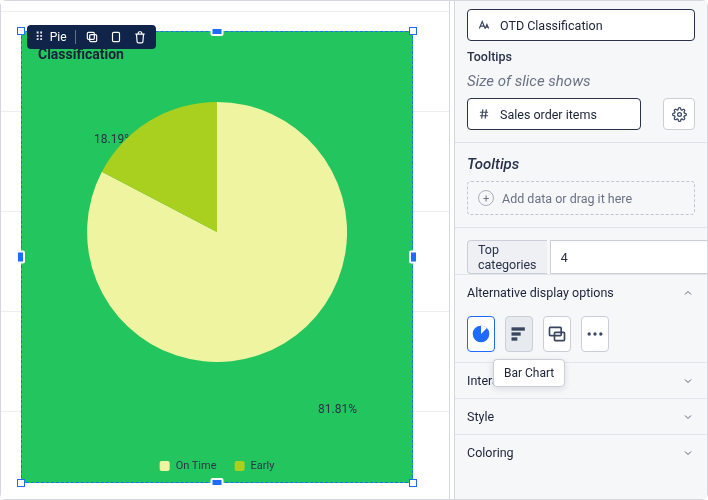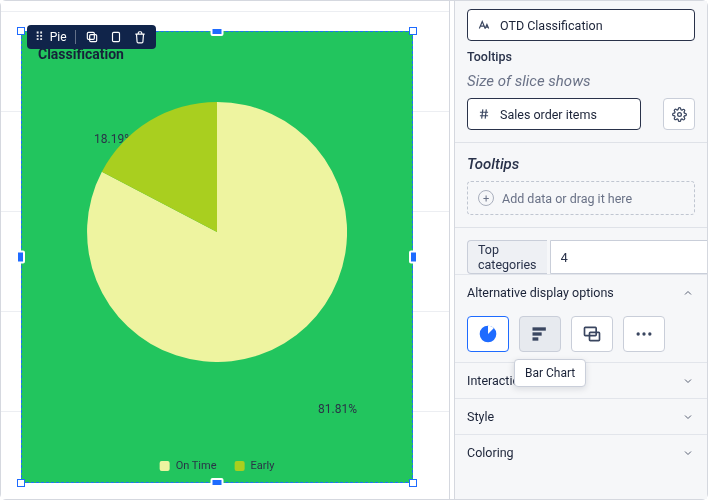--- a/index.html
+++ b/index.html
@@ -80,21 +80,21 @@
   }
   .drop-zone .plus { width:16px; height:16px; border:1px solid #a9afbd; border-radius:50%; display:flex; align-items:center; justify-content:center; font-size:11px; color:#6a7287; }
   .kv-row { display:flex; align-items:center; gap:3px; height:34px; }
   .kv-label { background:#eef0f4; border:1px solid #c9ced9; border-right:none; border-radius:4px 0 0 4px; padding:0 10px; height:100%; display:flex; align-items:center; font-size:12.5px; color:#29324a; }
   .kv-input { flex:1; background:#fff; border:1px solid #c9ced9; border-radius:0 4px 4px 0; height:100%; padding:0 10px; font-size:13px; color:#29324a; }
   .accordion { display:flex; flex-direction:column; }
   .acc-head { display:flex; align-items:center; justify-content:space-between; padding: 10px 12px; font-size:12.5px; color:#1b2338; border-top:1px solid #e2e5eb; cursor:pointer; background:#f6f7f9; }
   .acc-head.first { border-top:1px solid #e2e5eb; }
   .acc-caret { width:14px; height:14px; color:#5a6275; display:flex; align-items:center; justify-content:center; }
   .display-options { padding: 6px 12px 10px; display:flex; gap:10px; }
-  .opt-btn { width:42px; height:36px; border:1px solid #c9ced9; border-radius:4px; background:#fff; display:flex; align-items:center; justify-content:center; cursor:pointer; position:relative; }
+  .opt-btn { width:28px; height:36px; border:1px solid #c9ced9; border-radius:4px; background:#fff; display:flex; align-items:center; justify-content:center; cursor:pointer; position:relative; }
   .opt-btn.active { border-color:#1e6bff; }
   .opt-btn.hover { background:#e7eaef; }
   .tooltip {
     position:absolute; top:42px; left:50%; transform:translateX(-36%);
     background:#fff; border:1px solid #c9ced9; box-shadow:0 2px 6px rgba(16,24,40,.12);
     padding:6px 10px; border-radius:4px; font-size:12px; color:#1b2338; white-space:nowrap; z-index:20;
   }
 </style>
 </head>
 <body>

